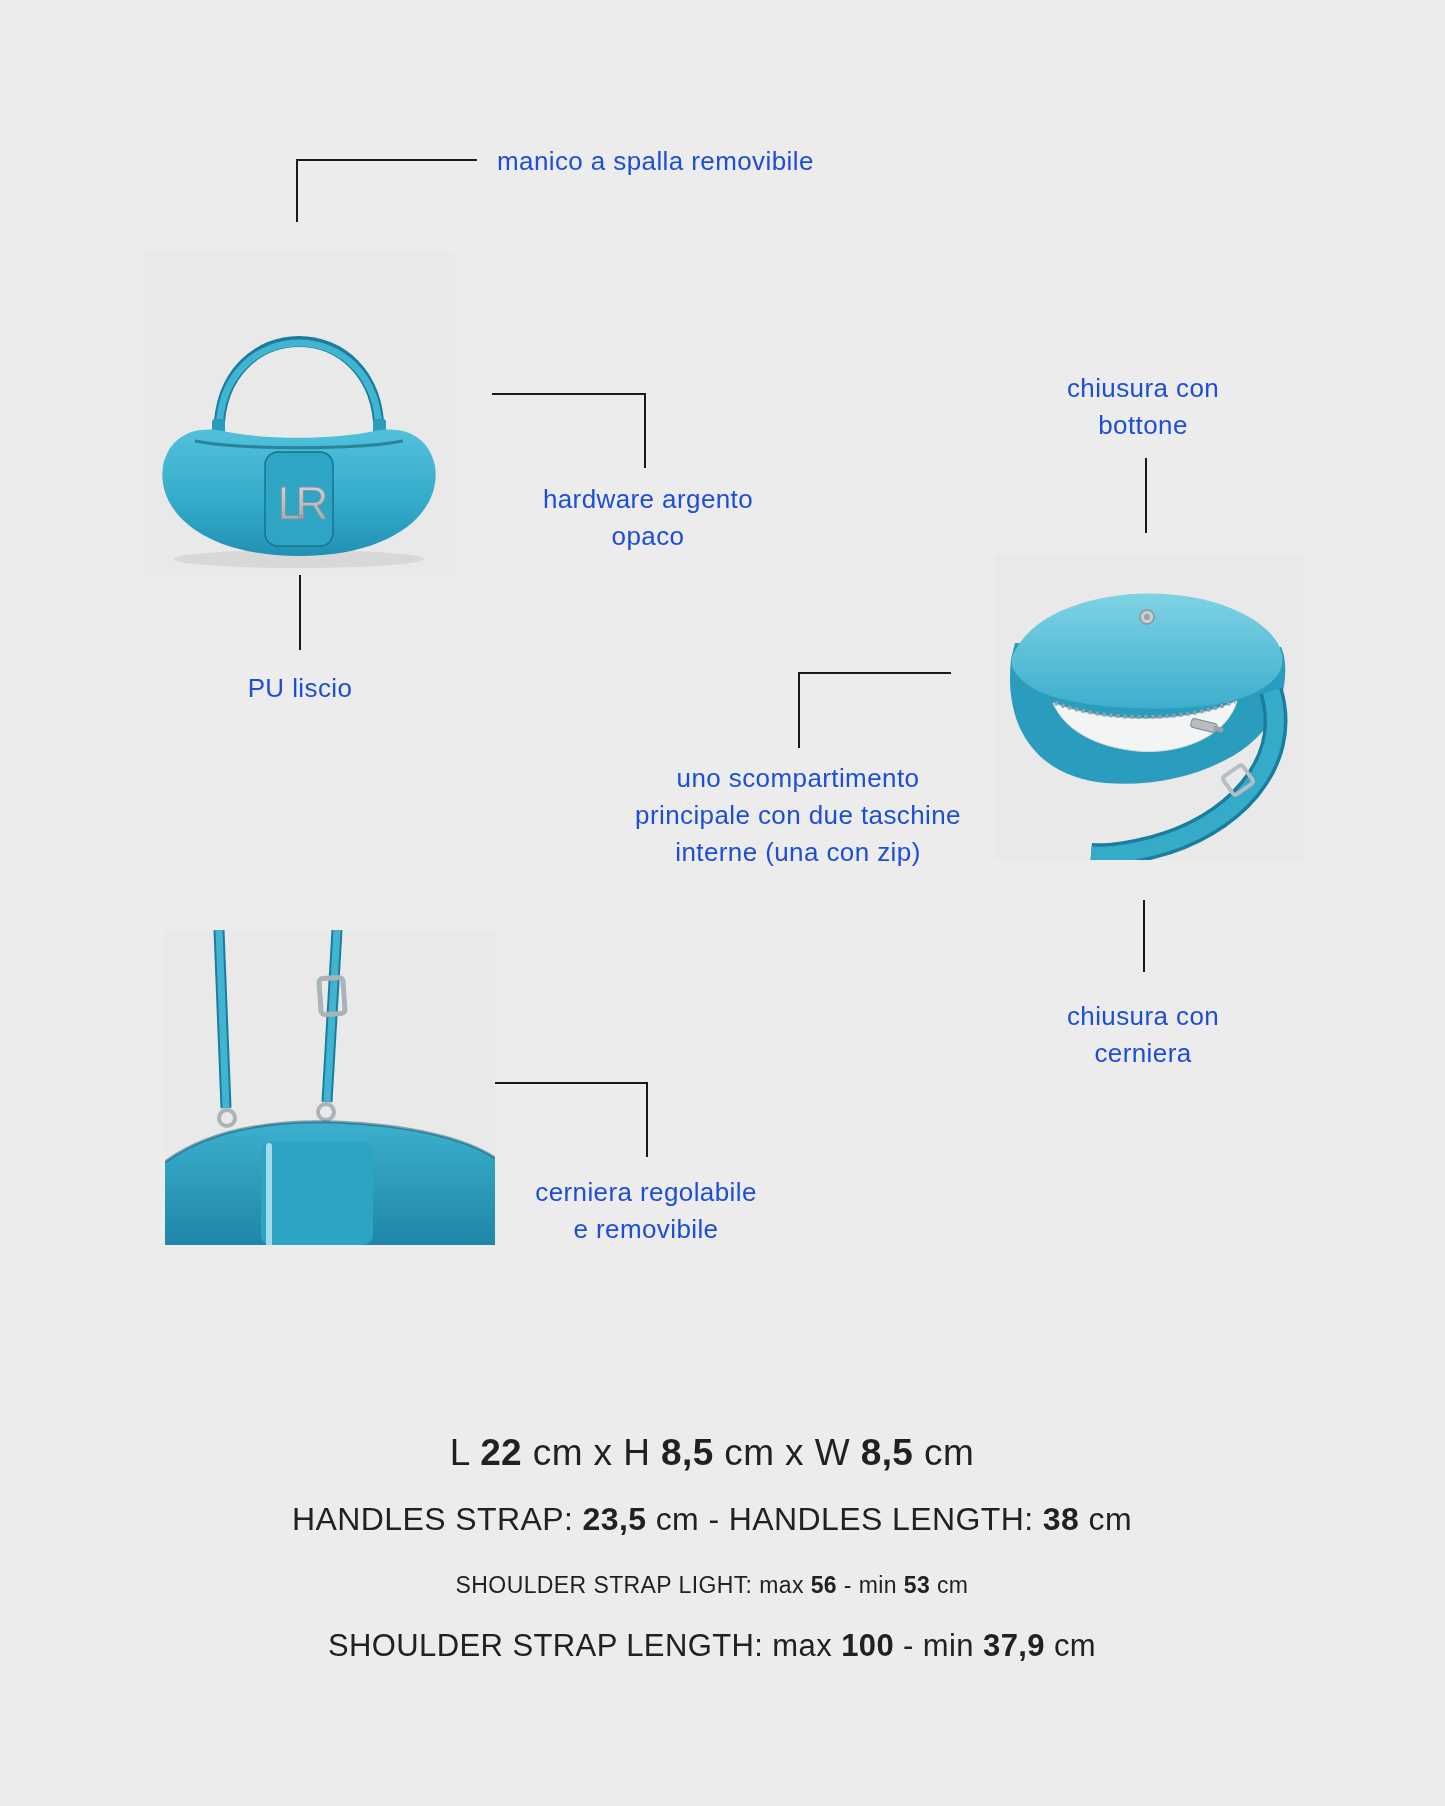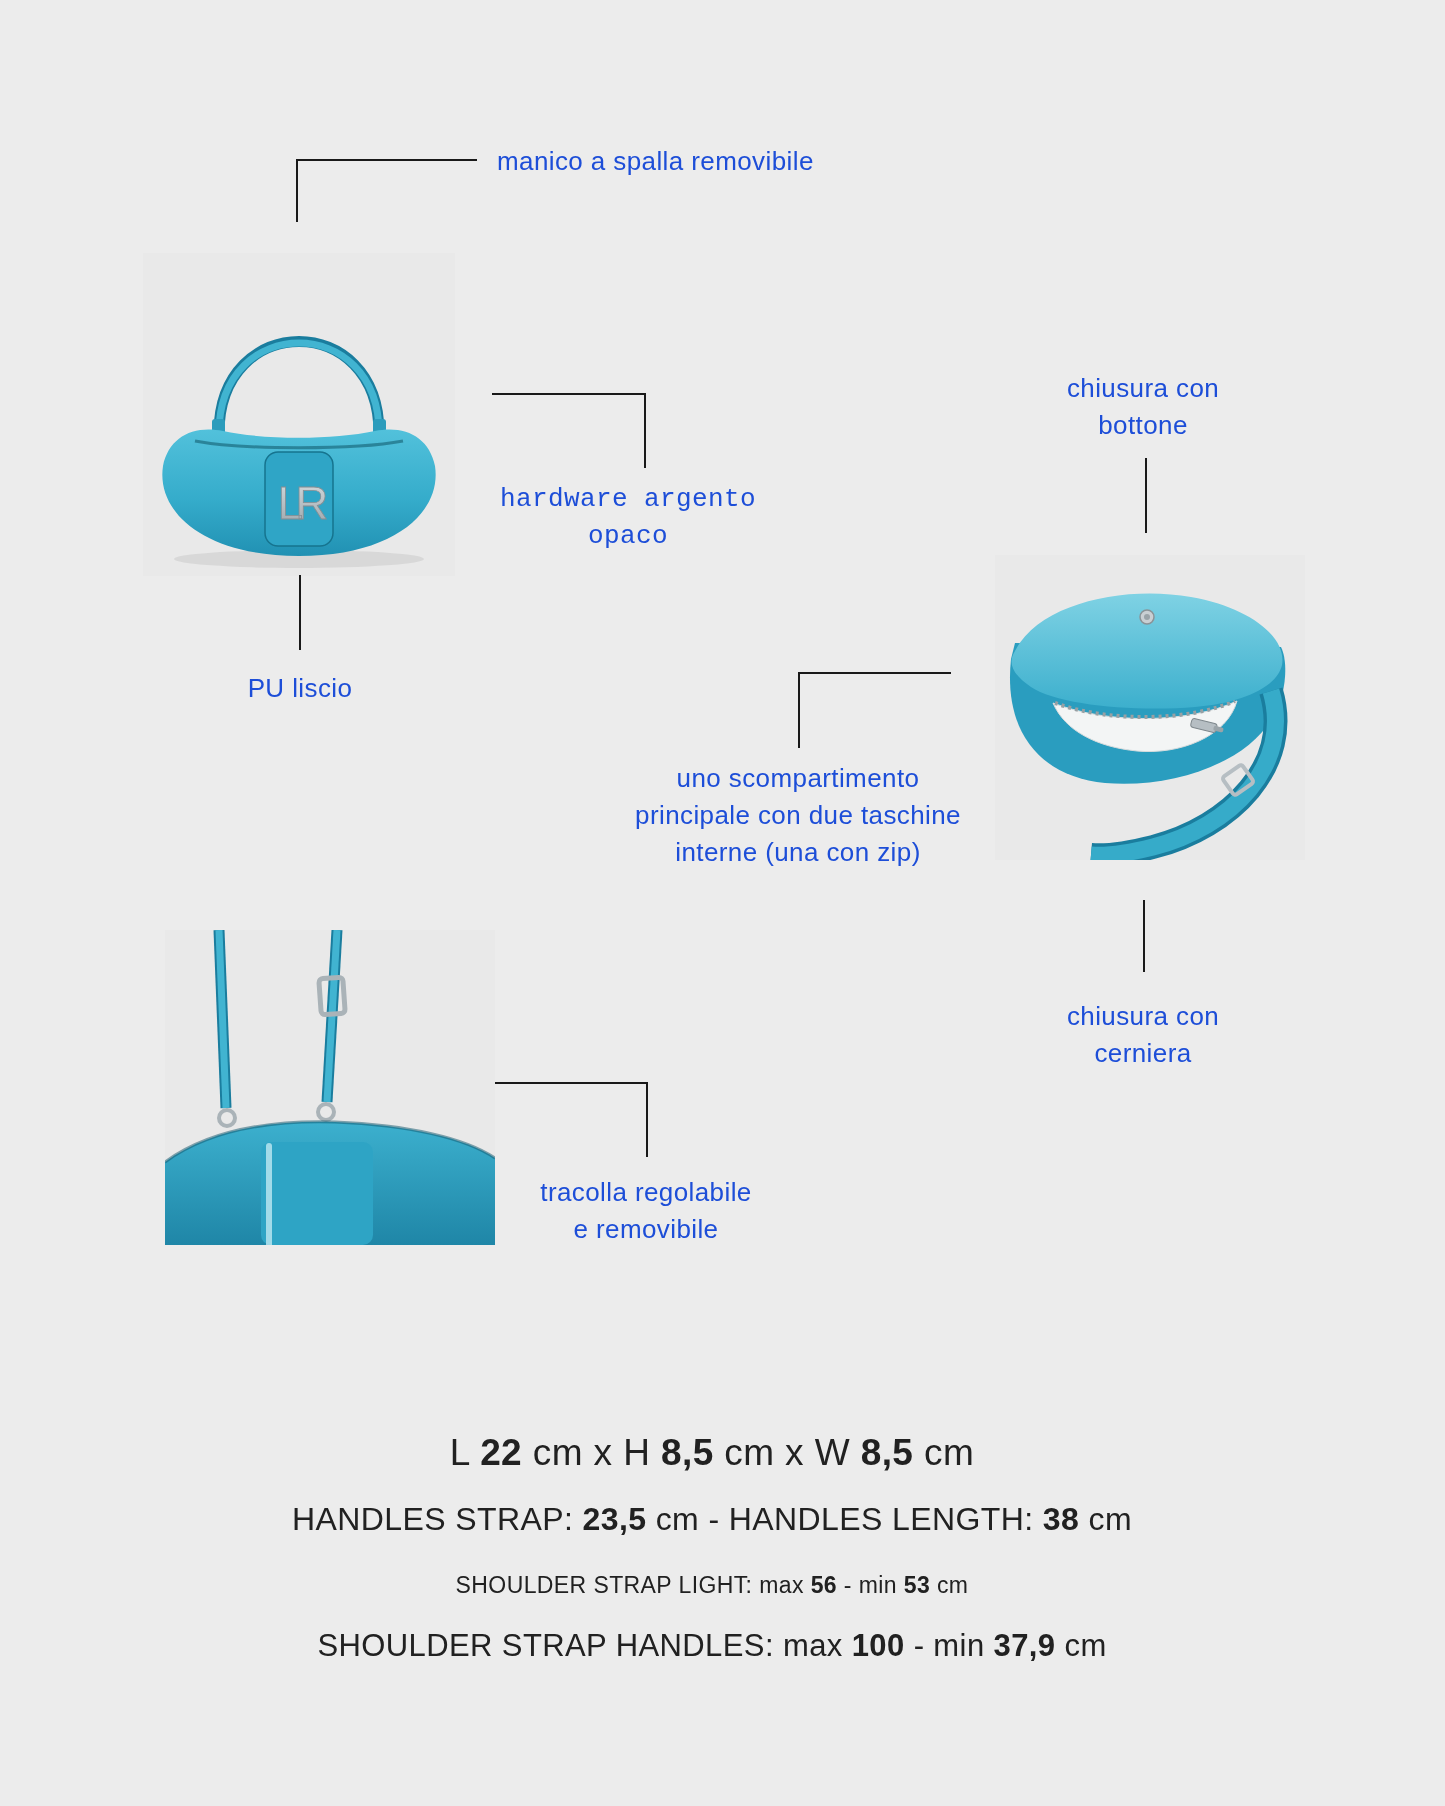--- a/index.html
+++ b/index.html
@@ -125,21 +125,21 @@
   <div class="hline" style="left:798px;top:672px;width:153px;"></div>
   <div class="vline" style="left:798px;top:672px;height:76px;"></div>
 
   <div class="vline" style="left:1143px;top:900px;height:72px;"></div>
 
   <div class="hline" style="left:495px;top:1082px;width:153px;"></div>
   <div class="vline" style="left:646px;top:1082px;height:75px;"></div>
 
   <div class="lbl" style="left:497px;top:143px;">manico a spalla removibile</div>
 
-  <div class="lbl center" style="left:478px;top:481px;width:300px;font-family:Liberation Mono, monospace;">
+  <div class="lbl center" style="left:498px;top:481px;width:300px;">
     <div>hardware argento</div>
     <div>opaco</div>
   </div>
 
   <div class="lbl center" style="left:200px;top:670px;width:200px;">PU liscio</div>
 
   <div class="lbl center" style="left:1018px;top:370px;width:250px;">
     <div>chiusura con</div>
     <div>bottone</div>
   </div>
@@ -149,25 +149,25 @@
     <div>principale con due taschine</div>
     <div>interne (una con zip)</div>
   </div>
 
   <div class="lbl center" style="left:1018px;top:998px;width:250px;">
     <div>chiusura con</div>
     <div>cerniera</div>
   </div>
 
   <div class="lbl center" style="left:496px;top:1174px;width:300px;">
-    <div>tracolla regolabile</div>
+    <div>cerniera regolabile</div>
     <div>e removibile</div>
   </div>
 
   <div class="dim dim1"><span>L </span><b>22</b><span> cm x H </span><b>8,5</b><span> cm x W </span><b>8,5</b><span> cm</span></div>
 
   <div class="dim dim2"><span>HANDLES STRAP: </span><b>23,5</b><span> cm - HANDLES LENGTH: </span><b>38</b><span> cm</span></div>
 
   <div class="dim dim3"><span>SHOULDER STRAP LIGHT: max </span><b>56</b><span> - min </span><b>53</b><span> cm</span></div>
 
-  <div class="dim dim4"><span>SHOULDER STRAP HANDLES: max </span><b>100</b><span> - min </span><b>37,9</b><span> cm</span></div>
+  <div class="dim dim4"><span>SHOULDER STRAP LENGTH: max </span><b>100</b><span> - min </span><b>37,9</b><span> cm</span></div>
 
 </div>
 
 </body></html>

